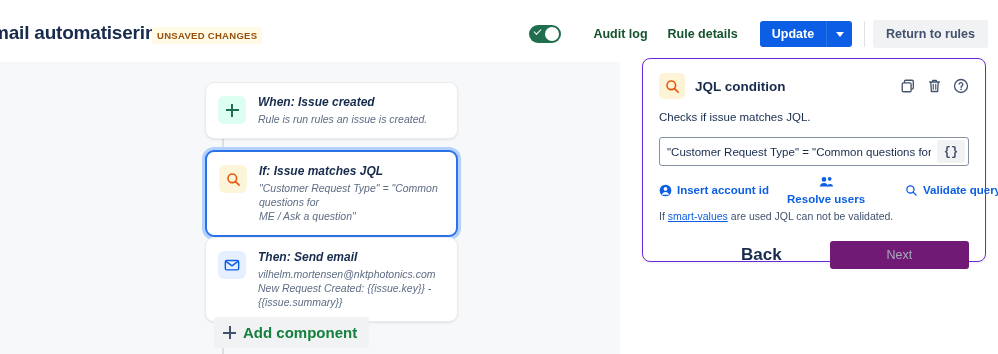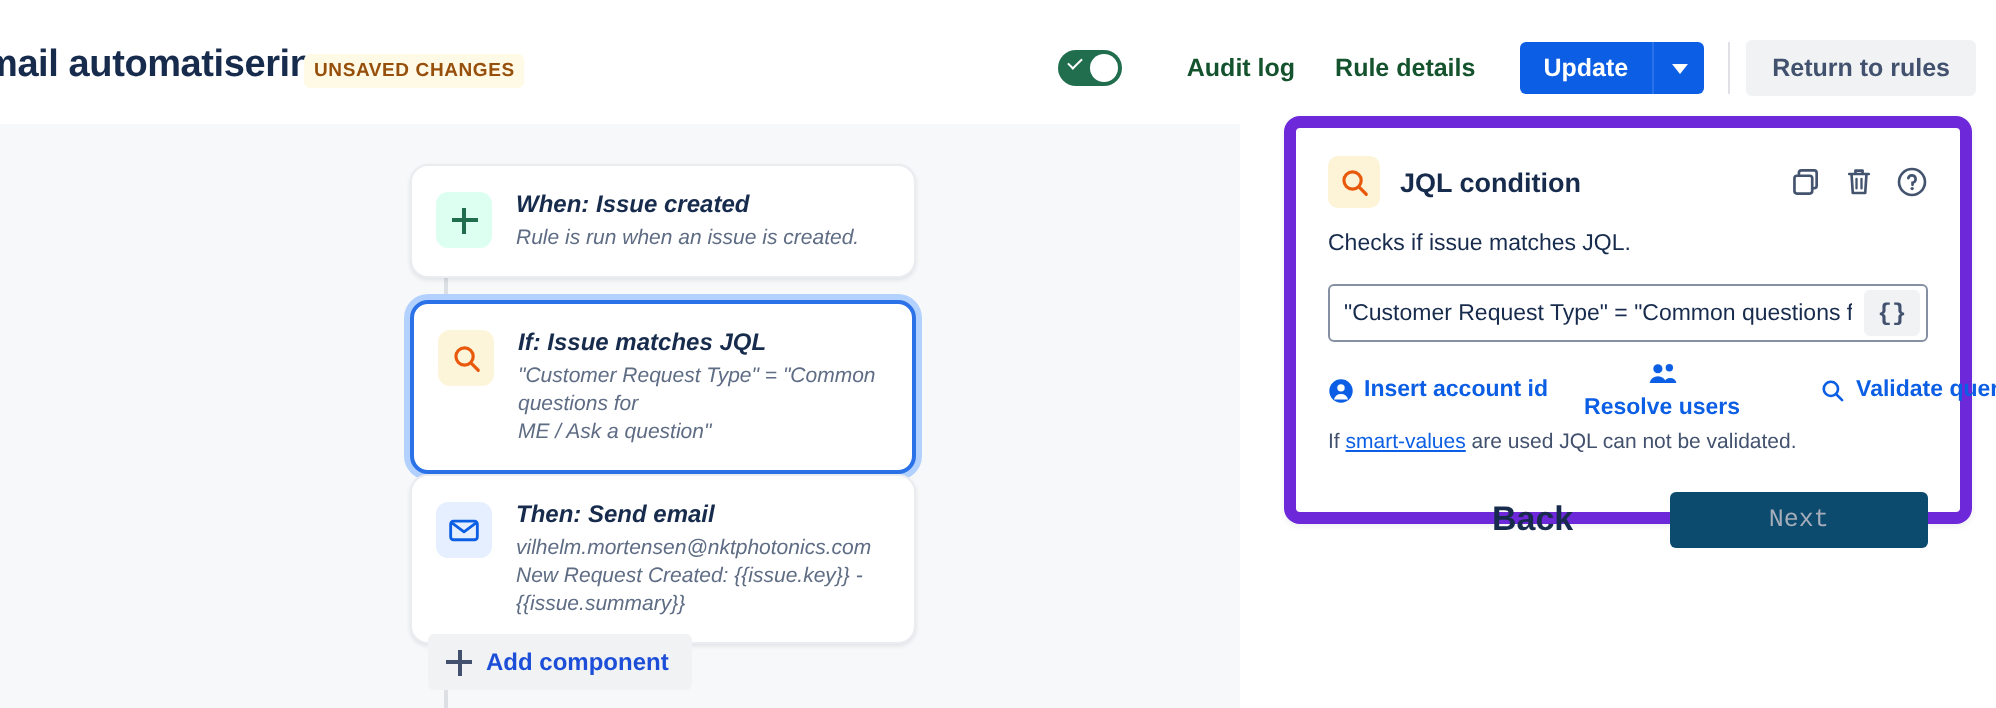--- a/index.html
+++ b/index.html
@@ -219,44 +219,44 @@
   .add-component {
     position: absolute;
     left: 214px; top: 255px;
     background: #f1f2f4;
     border: none;
     border-radius: 3px;
     padding: 7px 12px 7px 9px;
     display: flex;
     align-items: center;
     gap: 7px;
-    font-size: 12px;
-    font-weight: bold;
-    color: #1d4ed8;
+    font-size: 15px;
+    font-weight: bold;
+    color: #15803d;
     cursor: pointer;
     font-family: "Liberation Sans", sans-serif;
   }
   .add-plus {
     position: relative;
     width: 13px; height: 13px;
     flex: none;
   }
   .add-plus::before, .add-plus::after {
     content: ""; position: absolute; background: #42526e;
   }
   .add-plus::before { left: 5.5px; top: 0; width: 2px; height: 13px; }
   .add-plus::after  { top: 5.5px; left: 0; height: 2px; width: 13px; }
 
   
   .panel {
     position: absolute;
     left: 642px; top: 58px;
     width: 344px; height: 204px;
     background: #ffffff;
-    border: 6px solid #6d28d9;
+    border: 1px solid #6d28d9;
     border-radius: 8px;
     box-shadow: 0 1px 3px rgba(9,30,66,0.08);
     padding: 14px 16px;
   }
 
   .panel-head {
     display: flex;
     align-items: center;
     margin-bottom: 12px;
   }
@@ -371,30 +371,30 @@
     font-size: 17px;
     font-weight: bold;
     color: #172b4d;
     padding: 7px 14px;
     margin-left: 68px;
     cursor: pointer;
     border-radius: 3px;
     font-family: "Liberation Sans", sans-serif;
   }
   .btn-next {
-    background: #0c4a6e;
+    background: #701a75;
     border: none;
     font-size: 12.5px;
     color: #a5adba;
     padding: 7px 14px;
     width: 156px;
     margin-left: 34px;
     border-radius: 3px;
     cursor: default;
-    font-family: Liberation Mono, monospace;
+    font-family: Liberation Sans, sans-serif;
   }
 </style>
 </head>
 <body>
 
 <div class="topbar">
 
   <div class="rule-title">mail automatisering</div>
 
   <div class="unsaved-badge">UNSAVED CHANGES</div>
@@ -427,21 +427,21 @@
   <div class="connector conn-1"></div>
   <div class="connector conn-2"></div>
   <div class="connector conn-3"></div>
 
   <div class="card card-when">
     <div class="card-icon icon-when">
       <span class="plus-glyph"></span>
     </div>
     <div class="card-text">
       <div class="card-title">When: Issue created</div>
-      <div class="card-sub">Rule is run when an issue is created.</div>
+      <div class="card-sub">Rule is run rules an issue is created.</div>
     </div>
   </div>
 
   <div class="card card-if">
     <div class="card-icon icon-if">
       <svg width="15" height="15" viewBox="0 0 16 16">
         <circle cx="6.7" cy="6.7" r="4.6" fill="none" stroke="#e8590c" stroke-width="1.7"></circle>
         <line x1="10.2" y1="10.2" x2="14" y2="14" stroke="#e8590c" stroke-width="1.7" stroke-linecap="round"></line>
       </svg>
     </div>

